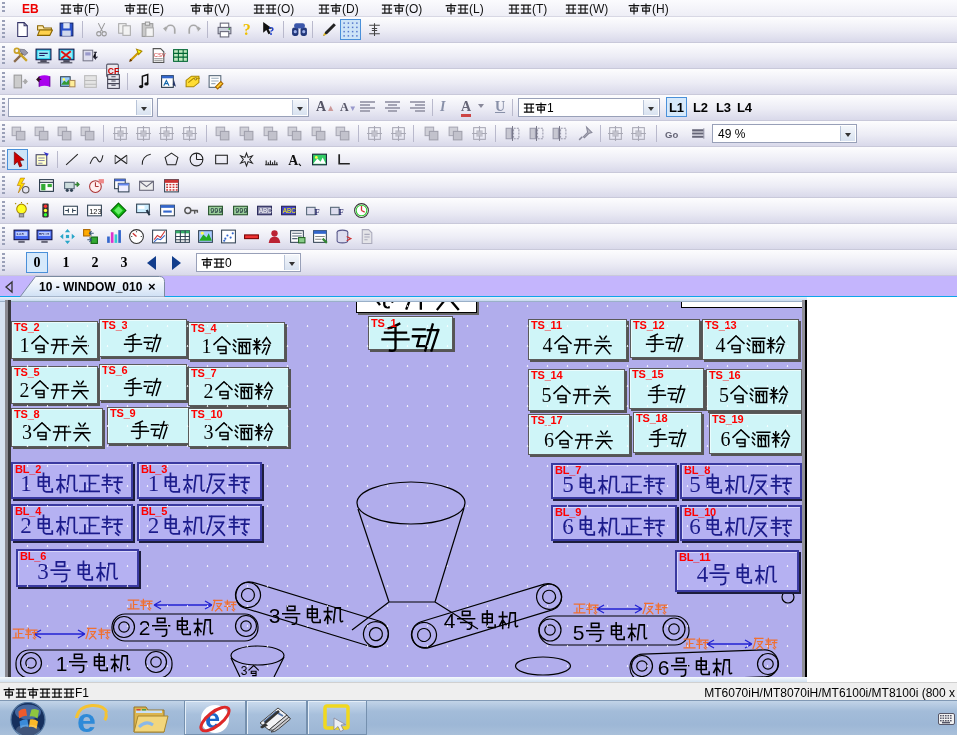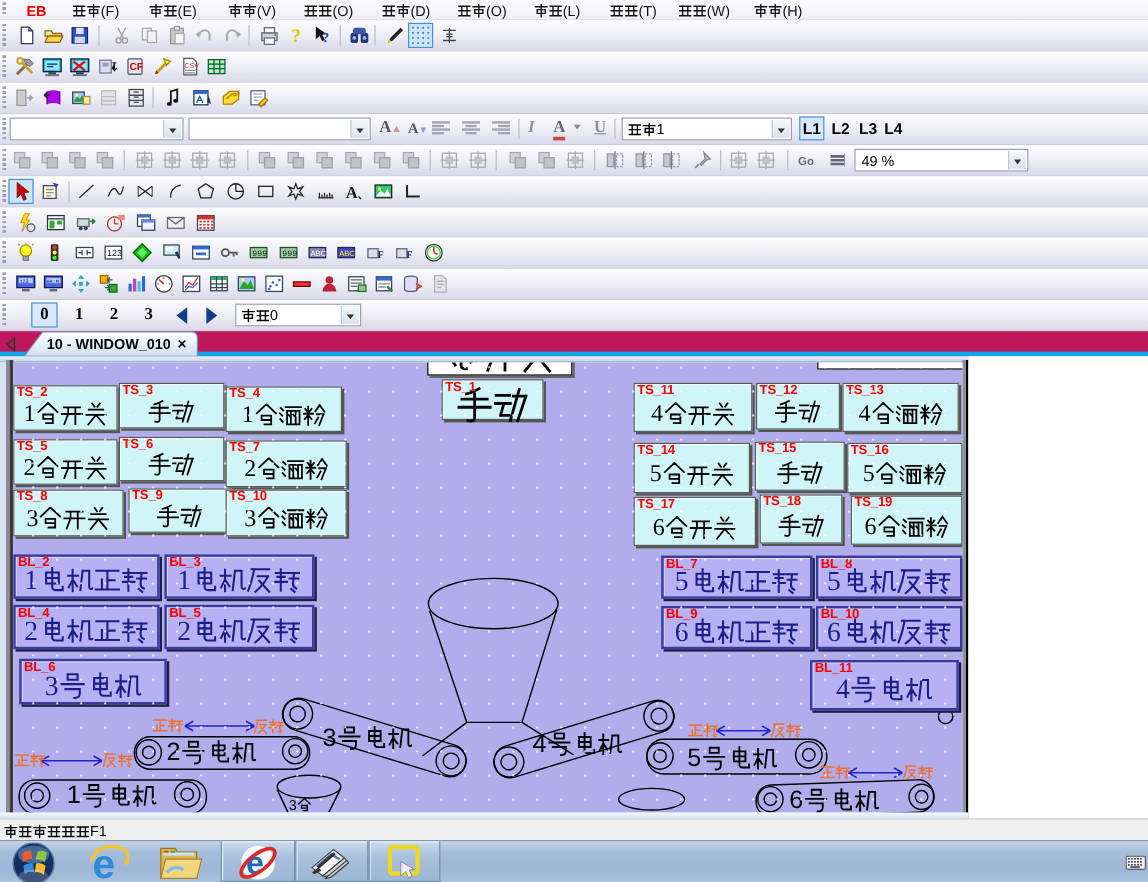--- a/index.html
+++ b/index.html
@@ -234,21 +234,21 @@
       <svg class="cjk" width="12" height="12" viewBox="0 0 100 100" style="--sw:9.5">
         <use href="#S-y"></use>
       </svg>
       <svg class="cjk" width="12" height="12" viewBox="0 0 100 100" style="--sw:9.5">
         <use href="#S-x"></use>
       </svg>
       <span style="font-size:12px">0</span>
       <span class="ar"></span>
     </div>
   </div>
-<div class="abs" id="tabbar" style="left:0;top:276px;width:957px;height:21px;background:#be185d;border-bottom:4px solid #0ea5e9">
+<div class="abs" id="tabbar" style="left:0;top:276px;width:957px;height:21px;background:#c4b5fd;border-bottom:1px solid #0ea5e9">
     <svg class="abs" style="left:3px;top:4px" width="14" height="14" viewBox="0 0 14 14">
       <path d="M9,2 L3,7 9,12z" fill="none" stroke="#333" stroke-width="1.3"></path>
     </svg>
     <svg class="abs" style="left:20px;top:0px" width="146" height="21" viewBox="0 0 146 21">
       <path d="M15.5,0.5 h124 q5,0 5,5 v15.5 h-144.5z" fill="url(#tabg)" stroke="#7a8aa0"></path>
       <defs>
         <linearGradient id="tabg" x1="0" y1="0" x2="0" y2="1">
           <stop offset="0" stop-color="#ffffff"></stop>
           <stop offset="1" stop-color="#cfe0f4"></stop>
         </linearGradient>
@@ -924,20 +924,21 @@
         </svg>
         <svg class="cjk" width="12" height="12" viewBox="0 0 100 100" style="--sw:9.5">
           <use href="#S-x"></use>
         </svg>
         <svg class="cjk" width="12" height="12" viewBox="0 0 100 100" style="--sw:9.5">
           <use href="#S-x"></use>
         </svg>
         <span style="font-size:12px">F1</span>
       </div>
     </div>
+<div class="abs" style="right:2px;top:3px;font-size:12px;color:#000">MT6070iH/MT8070iH/MT6100i/MT8100i (800 x</div>
 </div>
 
 <div class="abs" id="taskbar" style="left:0;top:700px;width:957px;height:35px;background:linear-gradient(#c2d4e8 0%,#a3bcd9 30%,#9db7d6 70%,#a9c0da 100%);border-top:1px solid #8098b4">
     <div class="abs" style="left:184px;top:0px;width:62px;height:34px;background:linear-gradient(#ccdcee,#a8c0dc 40%,#9cb6d4);border:1px solid #7590ae;border-top:none;box-shadow:inset 1px 1px 0 #e4eef8"></div>
     <div class="abs" style="left:246px;top:0px;width:61px;height:34px;background:linear-gradient(#ccdcee,#a8c0dc 40%,#9cb6d4);border:1px solid #7590ae;border-top:none;box-shadow:inset 1px 1px 0 #e4eef8"></div>
     <div class="abs" style="left:307px;top:0px;width:60px;height:34px;background:linear-gradient(#ccdcee,#a8c0dc 40%,#9cb6d4);border:1px solid #7590ae;border-top:none;box-shadow:inset 1px 1px 0 #e4eef8"></div>
     <svg class="abs" style="left:9px;top:1px" width="40" height="37" viewBox="0 0 40 37">
     <circle cx="19" cy="17.5" r="17" fill="#16305e"></circle>
     <circle cx="19" cy="17.5" r="17" fill="none" stroke="#51749e" stroke-width="1.2"></circle>
     <ellipse cx="19" cy="10" rx="13" ry="7.5" fill="#4a6fa6" opacity=".9"></ellipse>
@@ -1106,21 +1107,21 @@
       <rect x="2.5" y="3.5" width="11" height="7" fill="#90ecf8"></rect>
       <rect x="5" y="12.5" width="6" height="1.5" fill="#334"></rect>
       <rect x="2.5" y="14" width="11" height="1.5" fill="#667"></rect>
       <path d="M3,4 l9,7 M12,4 l-9,7" stroke="#d11" stroke-width="1.8"></path>
     </svg></div>
 <div class="ic" style="left: 81px; top: 47px;"><svg viewBox="0 0 16 16" width="17" height="17">
       <rect x="2" y="3" width="9" height="10" fill="#dde" stroke="#778"></rect>
       <path d="M12,5 h3 M13.5,5 v6 l-2,-2 M13.5,11 l2,-2" stroke="#223"></path>
       <rect x="4" y="5" width="5" height="3" fill="#99c"></rect>
     </svg></div>
-<div class="ic" style="left: 104px; top: 47px;"><svg viewBox="0 0 16 16" width="17" height="17">
+<div class="ic" style="left: 104px; top: 62px;"><svg viewBox="0 0 16 16" width="17" height="17">
       <rect x="2.5" y="2" width="11" height="12" rx="1" fill="#e8e8ee" stroke="#556"></rect>
       <text x="3.6" y="11" font-size="8" font-weight="bold" fill="#c00" font-family="Liberation Sans">CF</text>
     </svg></div>
 <div class="ic" style="left: 127px; top: 47px;"><svg viewBox="0 0 16 16" width="17" height="17">
       <path d="M3,13 L13,3" stroke="#c90" stroke-width="2"></path>
       <path d="M2,14 l3-1 -2-2z" fill="#630"></path>
       <path d="M9,2 l5,2 -3,3z" fill="#ff0" stroke="#a80"></path>
     </svg></div>
 <div class="ic" style="left: 150px; top: 47px;"><svg viewBox="0 0 16 16" width="17" height="17">
       <path d="M3,1.5h7l3,3v10h-10z" fill="#fff" stroke="#555"></path>

